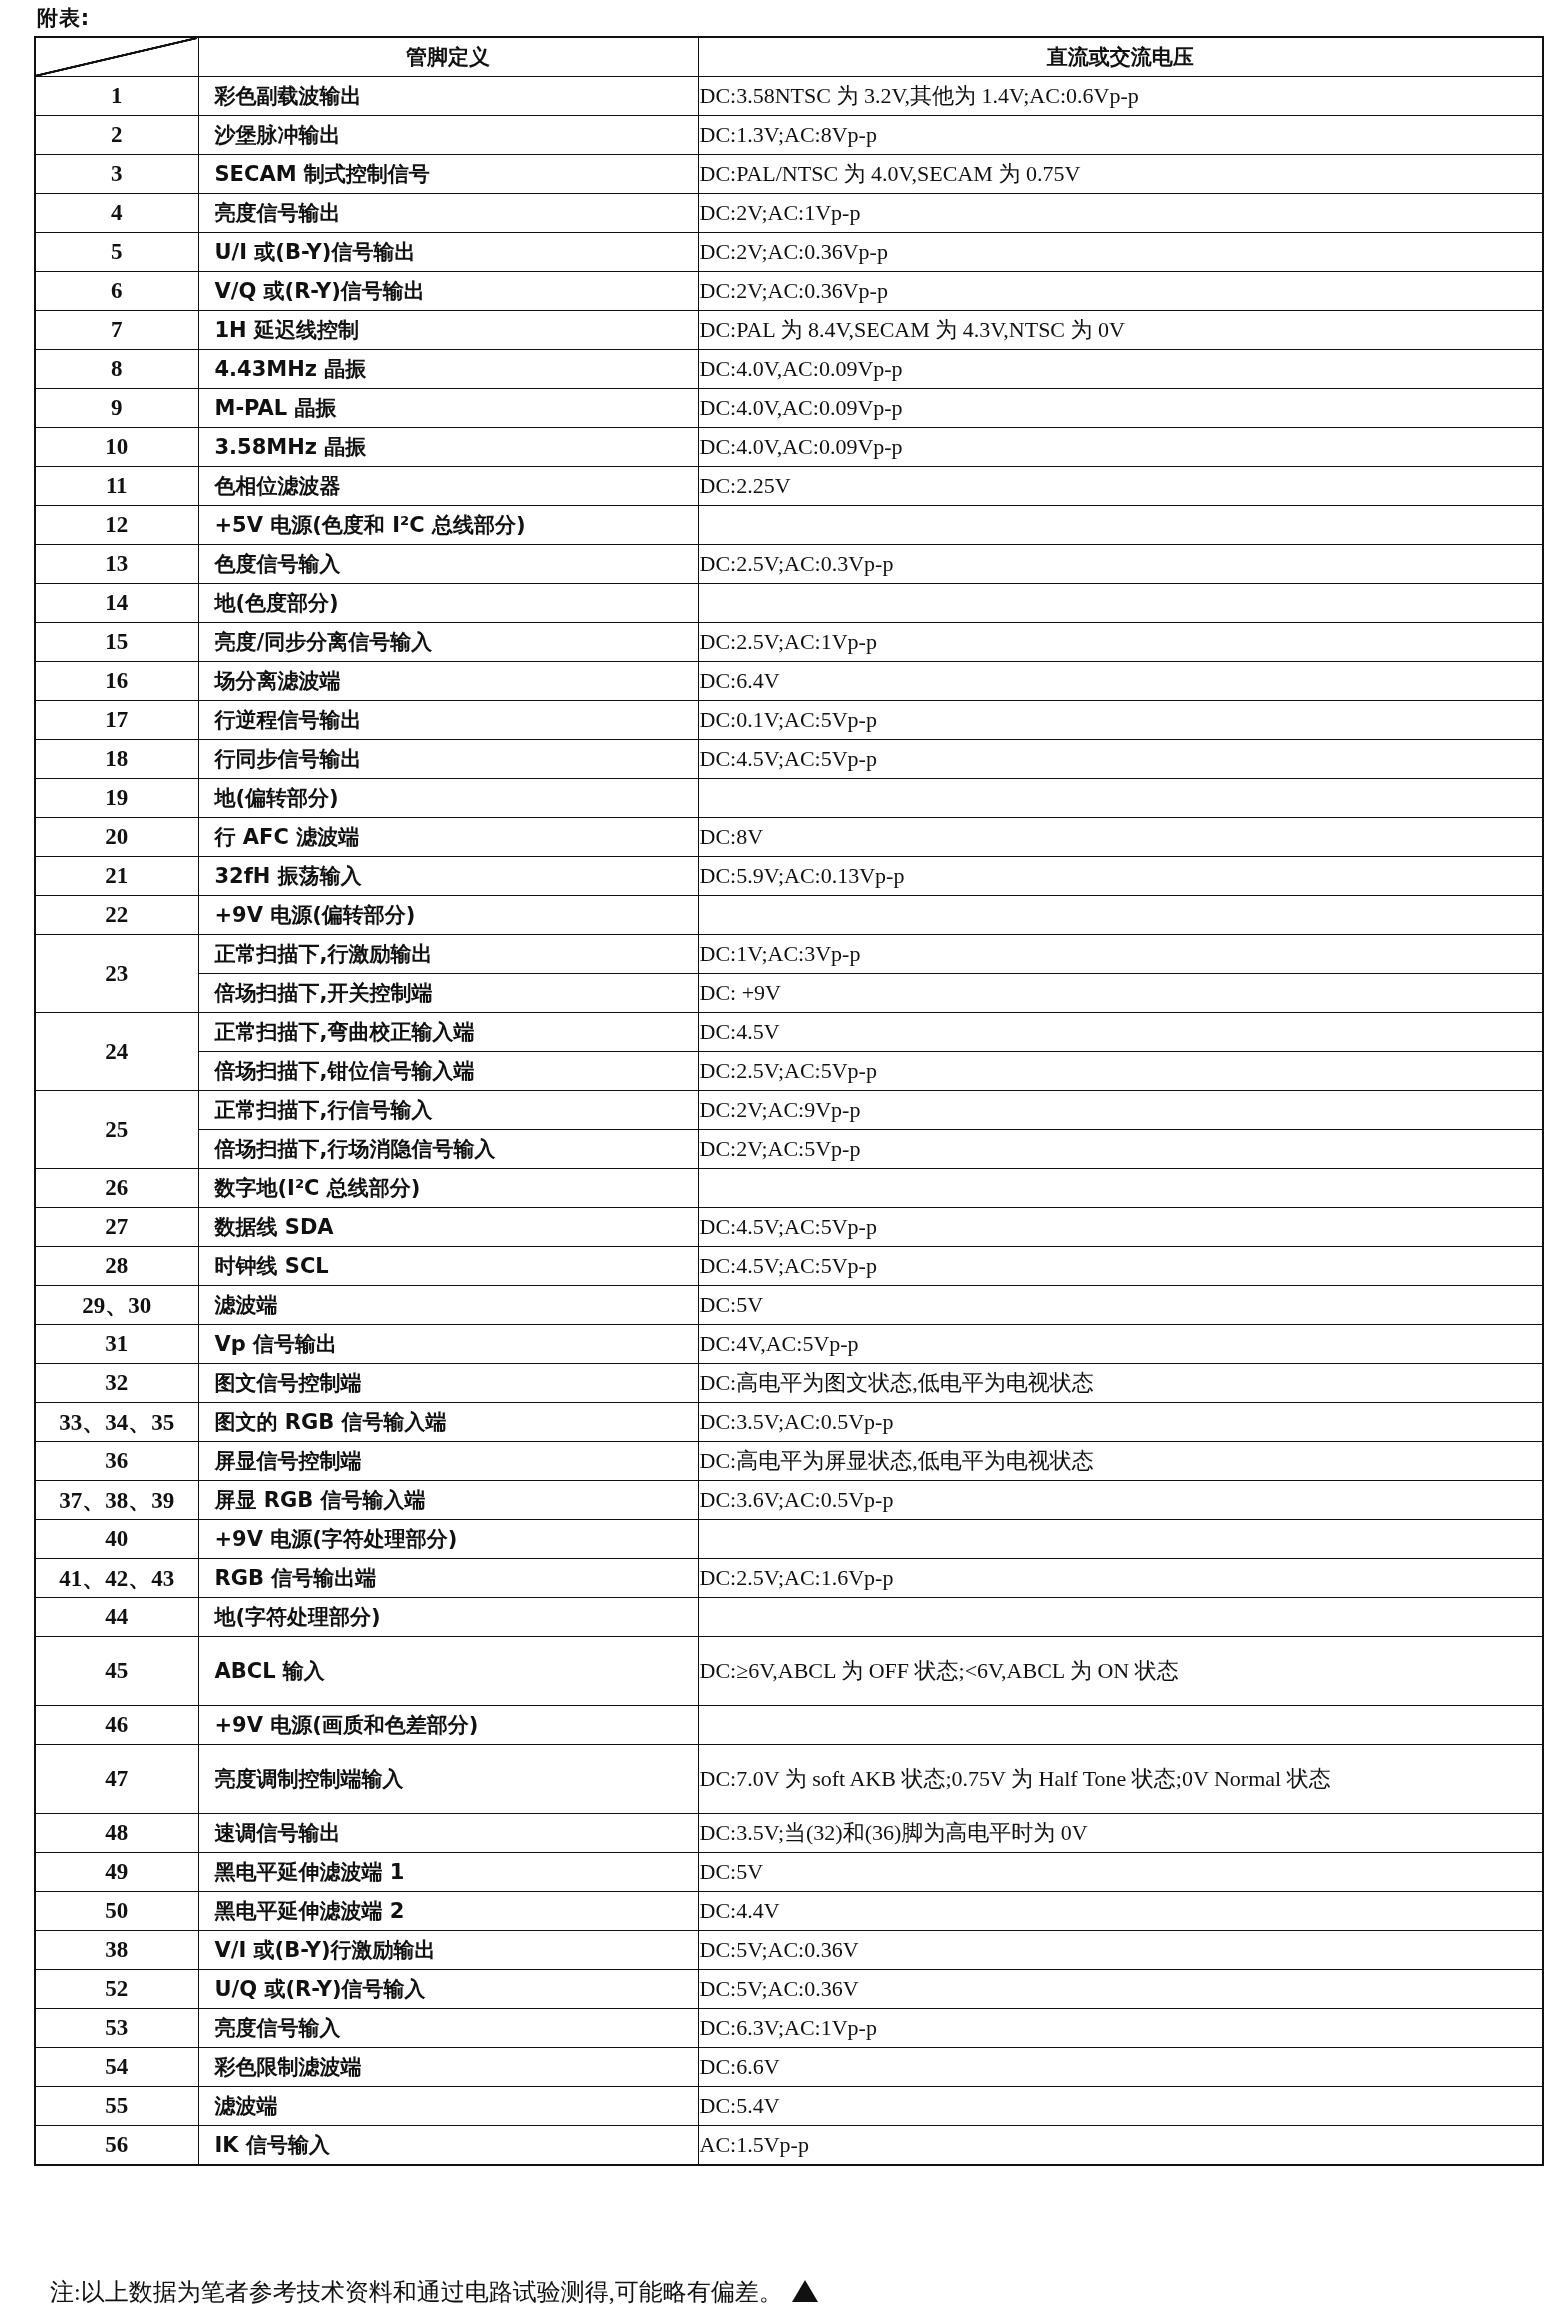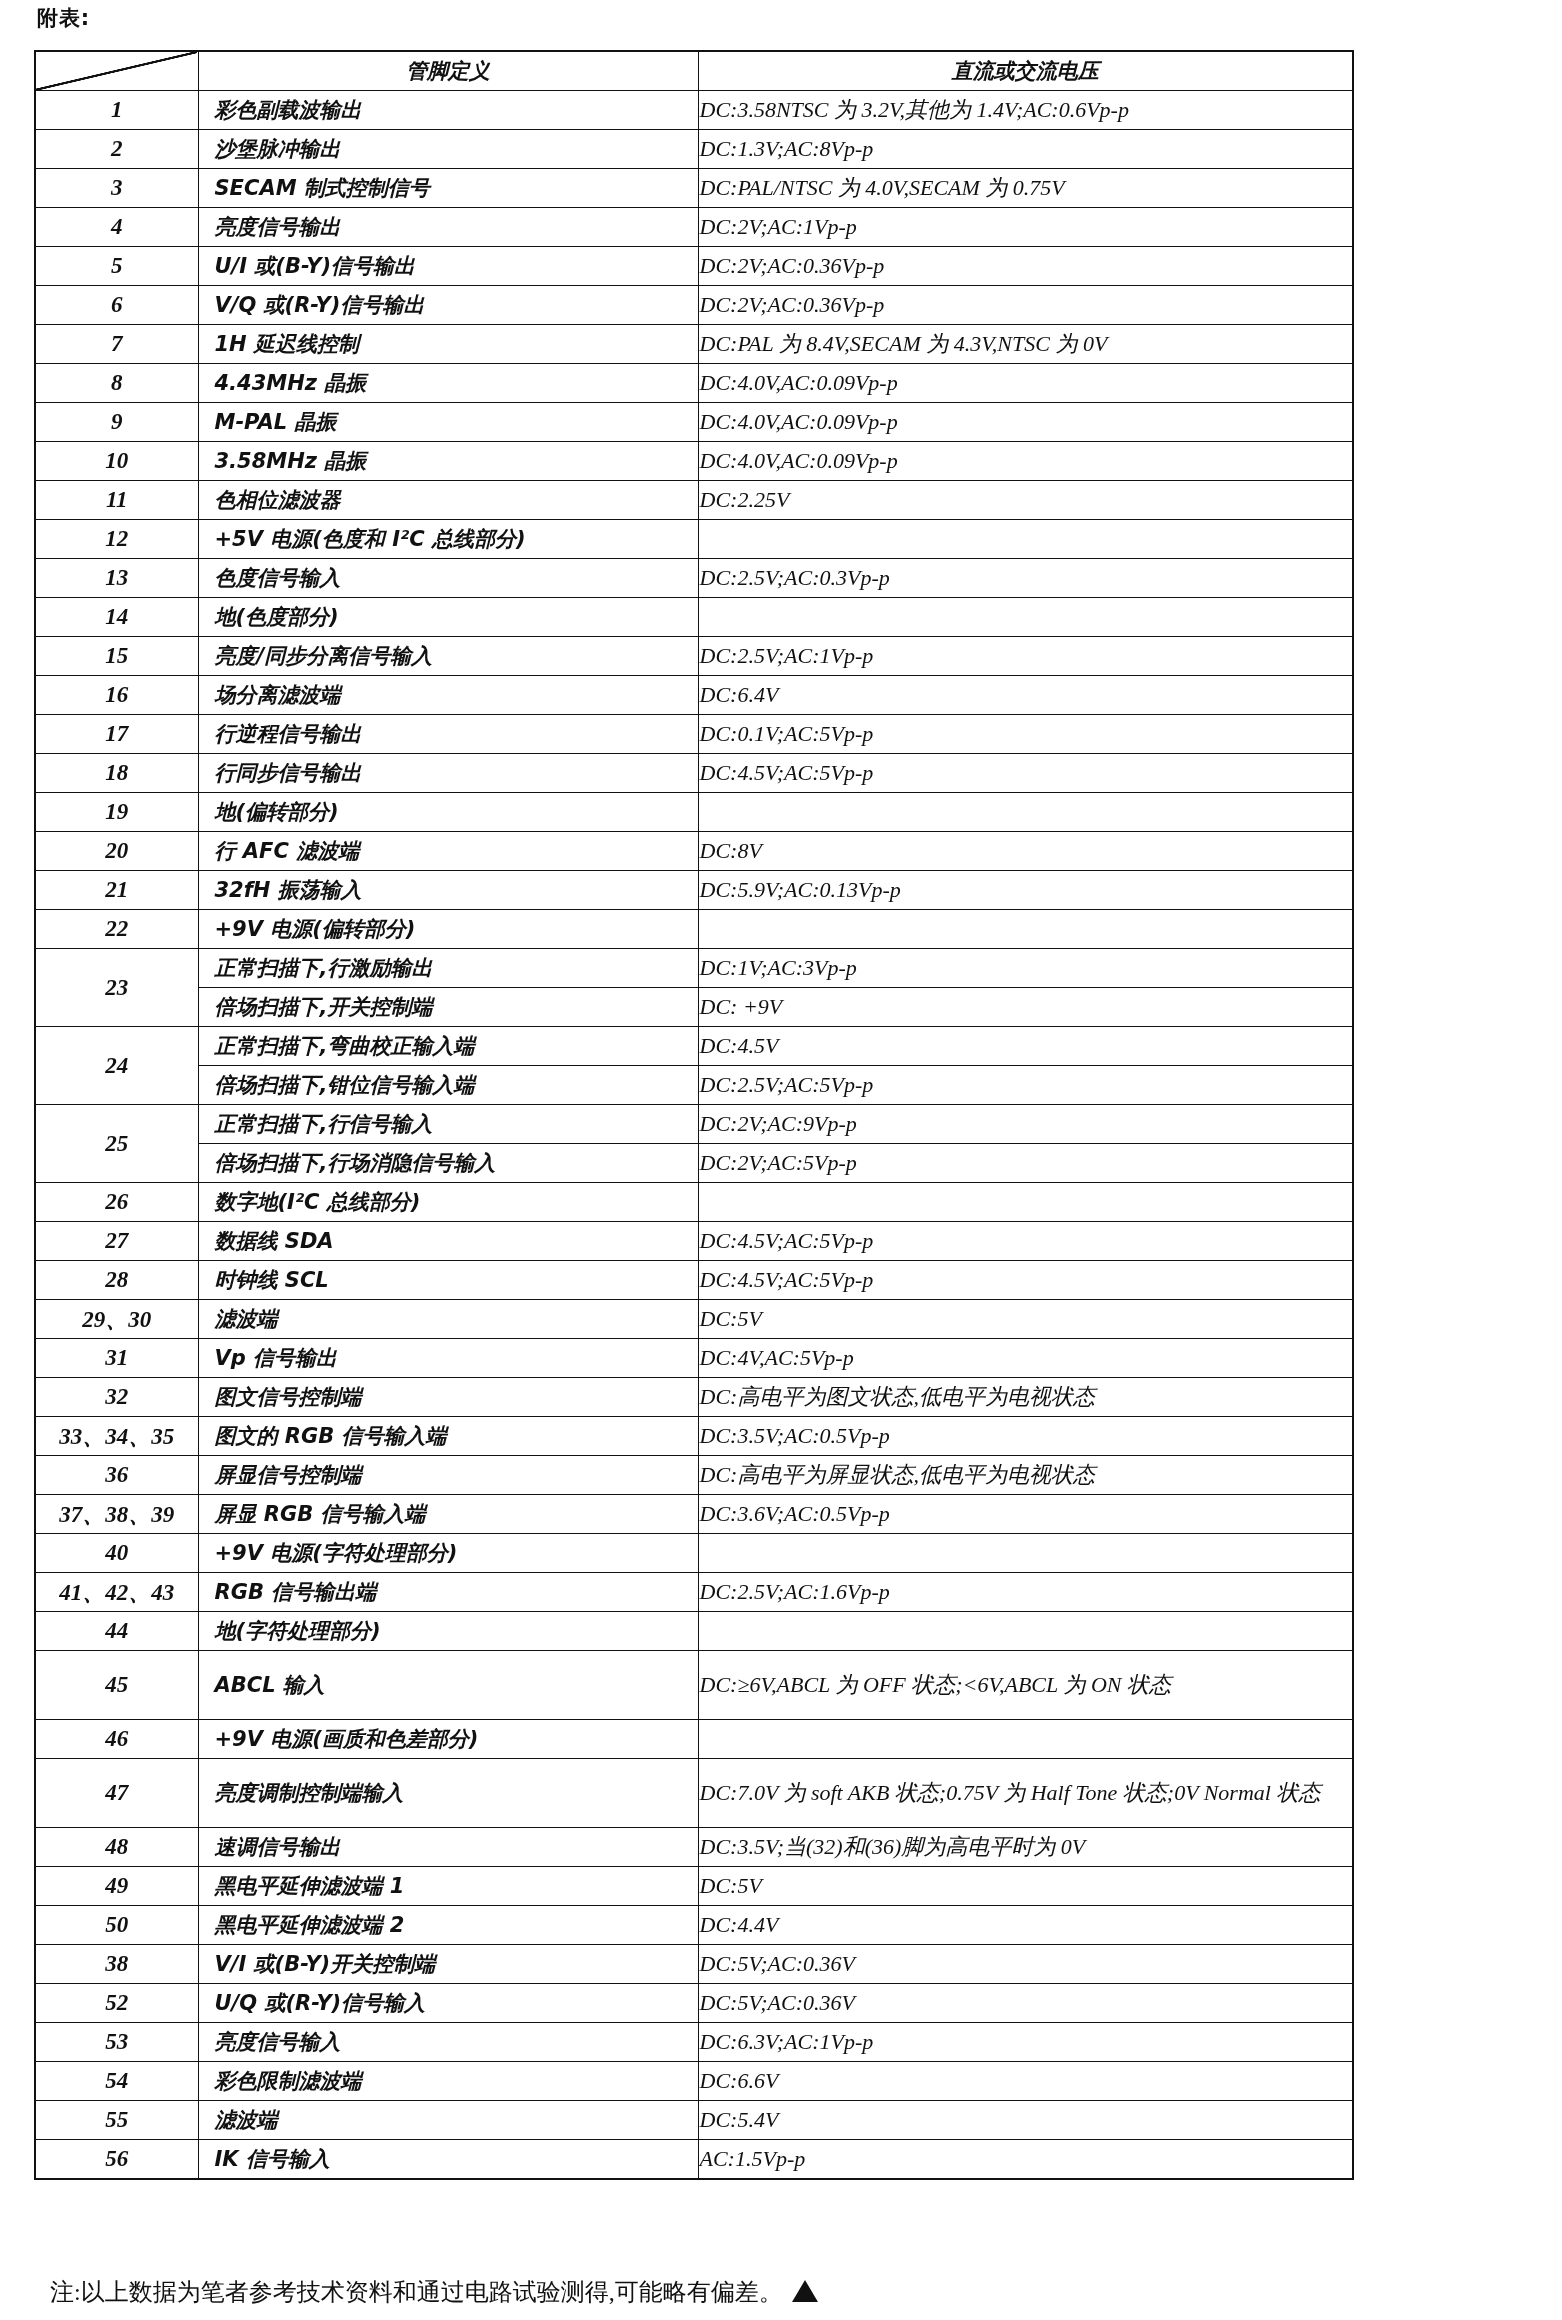--- a/index.html
+++ b/index.html
@@ -1,21 +1,21 @@
 <!DOCTYPE html>
 <html style="font-size:14.7px"><head>
 <meta charset="utf-8">
 <style>
   html, body { margin:0; padding:0; background:#ffffff; }
   body { width:1562px; height:2321px; position:relative; overflow:hidden;
          font-family:"Liberation Serif","DejaVu Serif",serif; color:#111; }
   .title { position:absolute; left:37px; top:3.7px; font-size:21px; font-weight:bold;
            font-family:"DejaVu Sans","Liberation Sans",sans-serif; letter-spacing:0.9px; }
-  table.pins { position:absolute; left:34px; top:50px; width:1320px;
-               border-collapse:collapse; border:2.8px solid #111; table-layout:fixed;font-style:italic; }
+  table.pins { position:absolute; left:34px; top:36px; width:1510px;
+               border-collapse:collapse; border:2.8px solid #111; table-layout:fixed; }
   table.pins td, table.pins th { border:1.8px solid #111; padding:0; font-size:23px;
                vertical-align:middle; overflow:hidden; white-space:nowrap; }
   table.pins th { height:38px; font-family:"DejaVu Sans","Liberation Sans",sans-serif;
                font-weight:bold; font-size:21px; text-align:center; }
   table.pins td.num { text-align:center; font-weight:bold; }
   table.pins td.def { padding-left:16px; font-weight:bold; font-family:"DejaVu Sans","Liberation Serif",sans-serif; font-size:21px; }
   table.pins td.volt { padding-left:1px; font-size:22px; }
   table.pins tr.r td { height:38px; }
   table.pins tr.tall td { height:68px; }
   th.diag { position:relative;
@@ -267,21 +267,21 @@
         <td class="def">黑电平延伸滤波端 1</td>
         <td class="volt">DC:5V</td>
       </tr>
       <tr class="r">
         <td class="num" rowspan="1">50</td>
         <td class="def">黑电平延伸滤波端 2</td>
         <td class="volt">DC:4.4V</td>
       </tr>
       <tr class="r">
         <td class="num" rowspan="1">38</td>
-        <td class="def">V/I 或(B-Y)开关控制端</td>
+        <td class="def">V/I 或(B-Y)行激励输出</td>
         <td class="volt">DC:5V;AC:0.36V</td>
       </tr>
       <tr class="r">
         <td class="num" rowspan="1">52</td>
         <td class="def">U/Q 或(R-Y)信号输入</td>
         <td class="volt">DC:5V;AC:0.36V</td>
       </tr>
       <tr class="r">
         <td class="num" rowspan="1">53</td>
         <td class="def">亮度信号输入</td>

